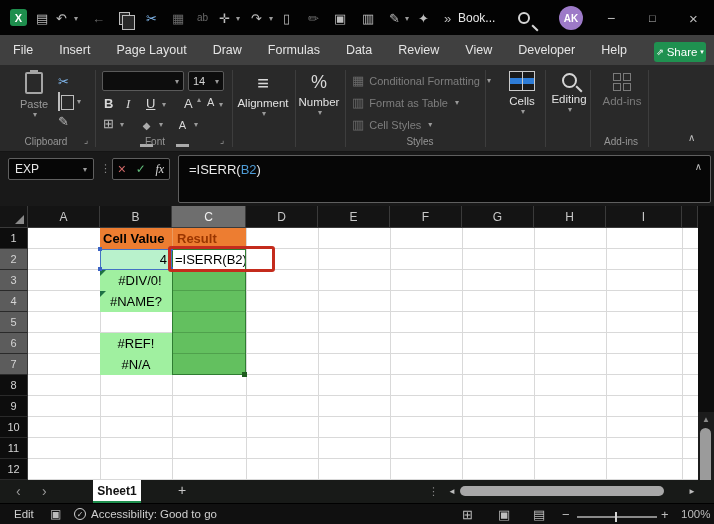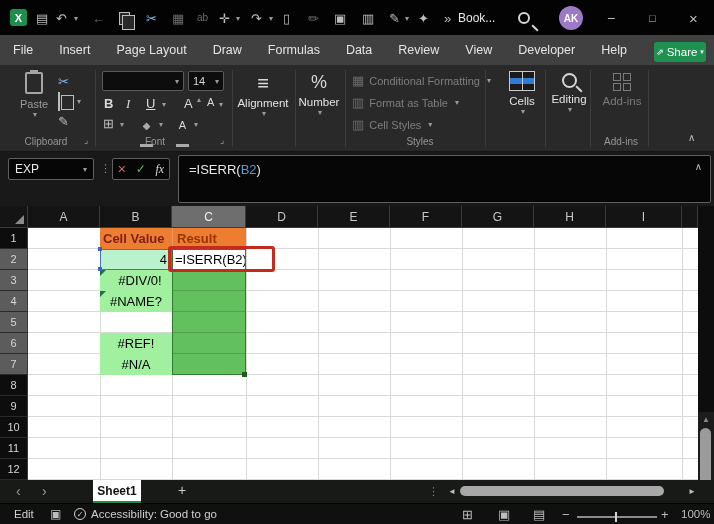--- a/index.html
+++ b/index.html
@@ -282,21 +282,21 @@
       <div class="vline" style="left:72px"></div>
       <div class="vline" style="left:144px"></div>
       <div class="vline" style="left:218px"></div>
       <div class="vline" style="left:290px"></div>
       <div class="vline" style="left:362px"></div>
       <div class="vline" style="left:434px"></div>
       <div class="vline" style="left:506px"></div>
       <div class="vline" style="left:578px"></div>
       <div class="vline" style="left:654px"></div>
 
-      <div class="cell" style="left:72px;top:0;width:72px;background:#ED7D31;color:#7f1d1d;font-weight:bold;padding-left:3px">Cell Value</div>
+      <div class="cell" style="left:72px;top:0;width:72px;background:#ED7D31;color:#000000;font-weight:bold;padding-left:3px">Cell Value</div>
       <div class="cell" style="left:144px;top:0;width:74px;background:#ED7D31;color:#9A3500;font-weight:bold;padding-left:4px;border-left:1px solid #e89a60">Result</div>
 
       <div class="abs" style="left:144px;top:21px;width:74px;height:126px;border:1.5px solid #2F7D32;pointer-events:none;z-index:3"></div>
 
       <div class="cell" style="left:72px;top:21px;width:72px;background:#B9F2CC;border:1.5px solid #4472C4;justify-content:flex-end;padding-right:4px;z-index:2">4</div>
       <span class="handle" style="left:70px;top:19px;z-index:4"></span>
       <span class="handle" style="left:70px;top:39px;z-index:4"></span>
       <span class="handle" style="left:141px;top:19px;z-index:4"></span>
       <span class="handle" style="left:141px;top:39px;z-index:4"></span>
 

